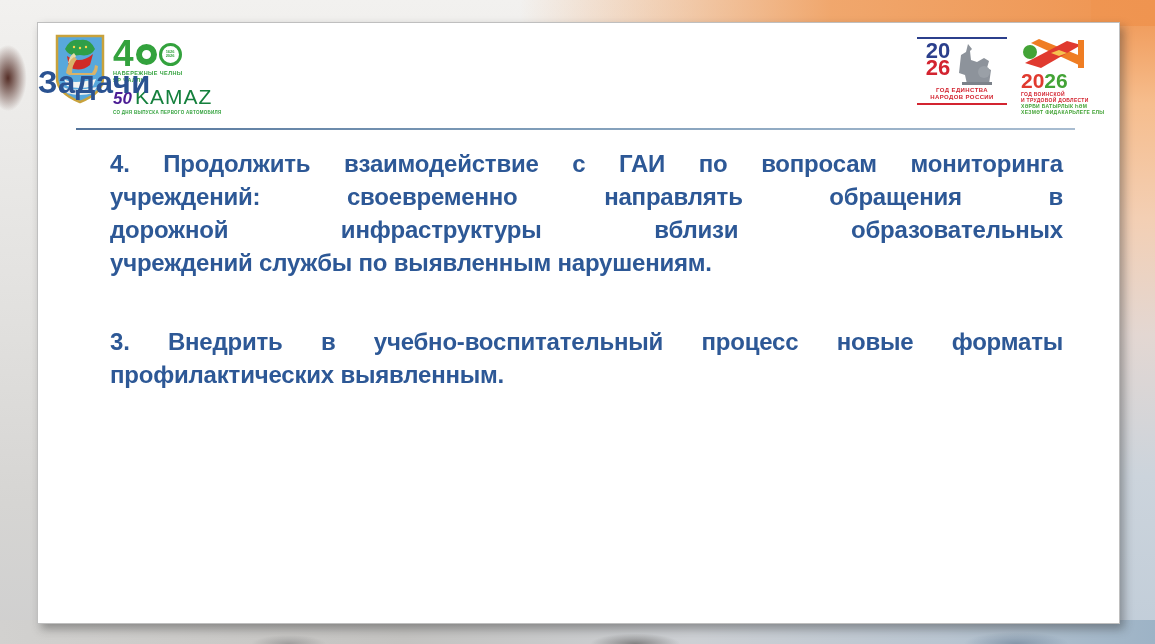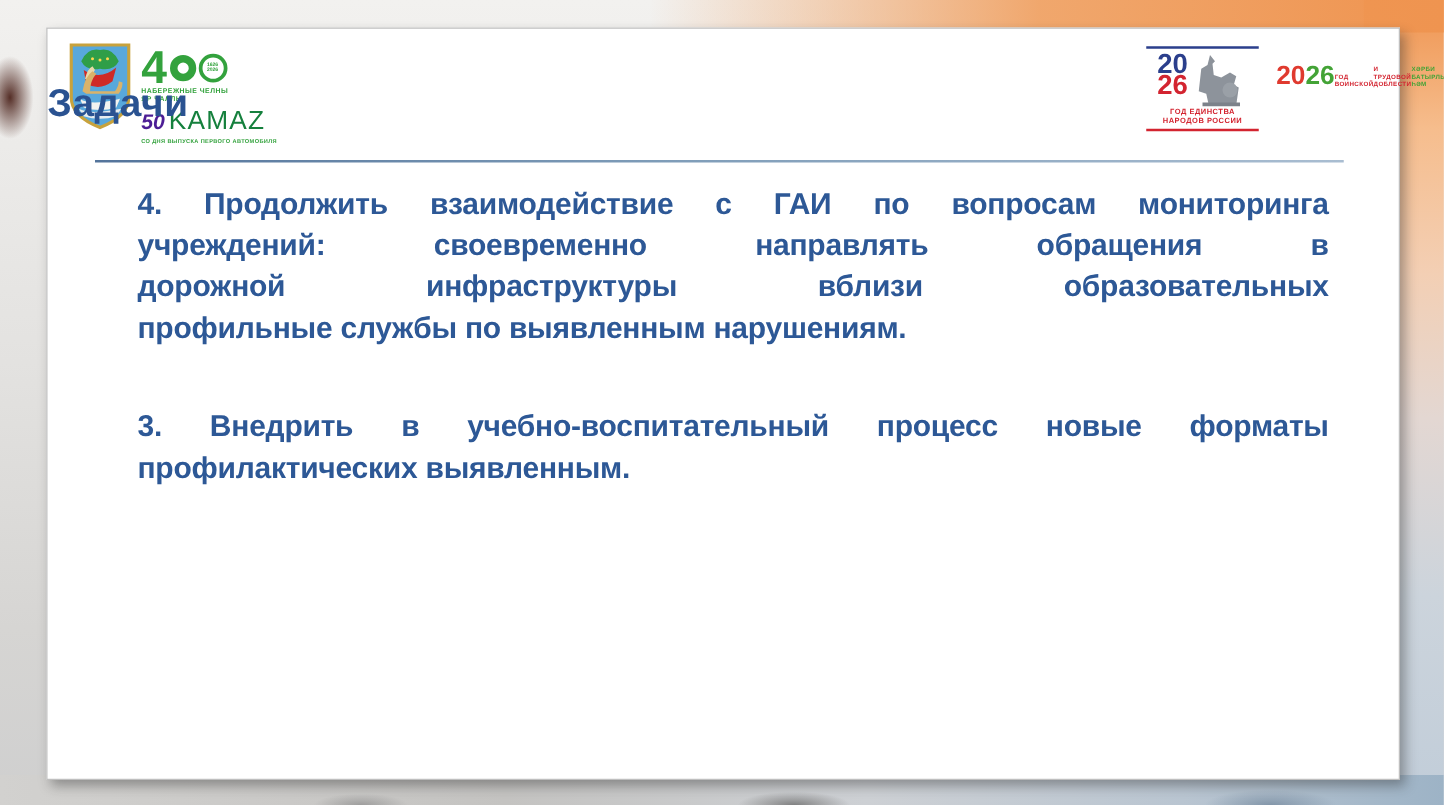--- a/index.html
+++ b/index.html
@@ -57,21 +57,21 @@
     color:#2a5291;font-weight:800;font-size:31px;letter-spacing:.5px;}
   .logo-right{position:absolute;right:12px;top:14px;display:flex;align-items:flex-start;gap:14px;}
   .unity{display:flex;flex-direction:column;align-items:center;width:90px;}
   .u-top-line{height:2px;width:100%;background:#2b3f8c;margin-bottom:3px;}
   .u-row{display:flex;align-items:flex-start;gap:4px;}
   .u-year{display:flex;flex-direction:column;line-height:17px;font-weight:800;font-size:22px;}
   .u20{color:#2b3f8c;}
   .u26{color:#d32430;}
   .u-cap{color:#d32430;font-weight:800;font-size:6px;letter-spacing:.4px;margin-top:1px;}
   .u-bottom-line{height:2px;width:100%;background:#d32430;margin-top:3px;}
-  .valor{display:flex;flex-direction:row;align-items:flex-end;width:86px;}
+  .valor{display:flex;flex-direction:column;align-items:flex-start;width:86px;}
   .v-year{font-weight:800;font-size:21px;line-height:20px;}
   .v-year .red{color:#e03a2f;}
   .v-year .green{color:#43a336;}
   .v-cap{font-weight:800;font-size:5px;letter-spacing:.3px;line-height:6px;}
   .v-cap.red{color:#d32430;}
   .v-cap.green{color:#43a336;}
   .sep{position:absolute;top:105px;left:38px;right:44px;height:2px;
     background:linear-gradient(90deg,#54749b 0%,#7e9cb8 45%,#a9bdd1 100%);}
   
   .content{position:absolute;top:124px;left:72px;right:56px;color:#2d5896;
@@ -156,21 +156,21 @@
     </div>
   </div>
 
   <div class="sep"></div>
 
   <div class="content">
     <div class="para">
       <div class="tline">4. Продолжить взаимодействие с ГАИ по вопросам мониторинга</div>
       <div class="tline">учреждений: своевременно направлять обращения в</div>
       <div class="tline">дорожной инфраструктуры вблизи образовательных</div>
-      <div class="tline last">профильные службы по выявленным нарушениям.</div>
+      <div class="tline last">учреждений службы по выявленным нарушениям.</div>
     </div>
     <div class="para">
       <div class="tline">3. Внедрить в учебно-воспитательный процесс новые форматы</div>
       <div class="tline last">профилактических выявленным.</div>
     </div>
   </div>
 
 </div>
 
 </body></html>

